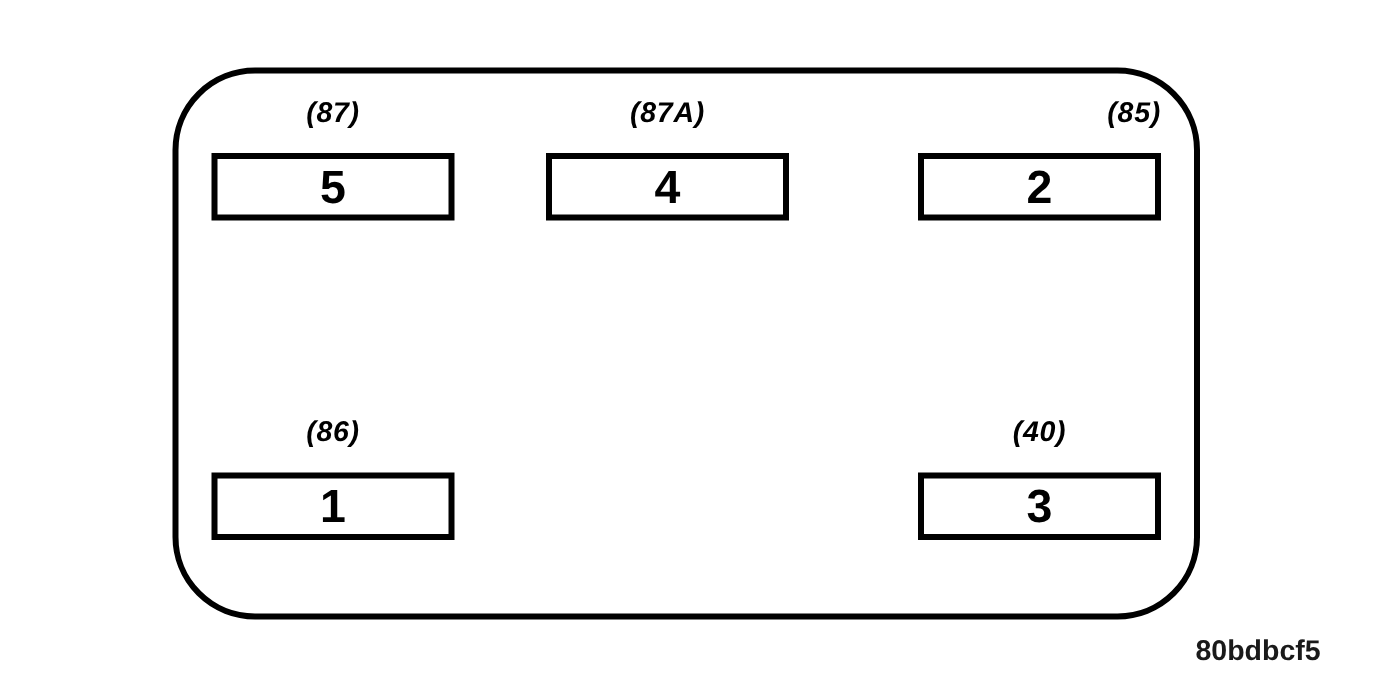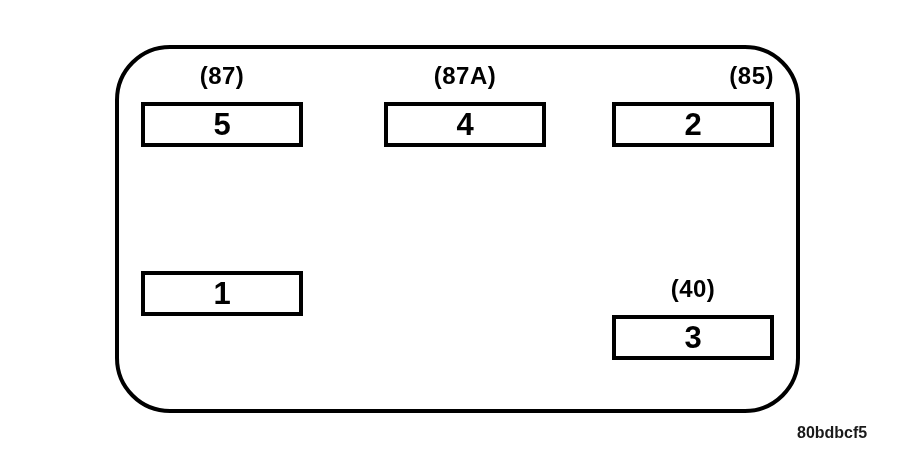--- a/index.html
+++ b/index.html
@@ -27,51 +27,52 @@
     background: #ffffff;
   }
   .pin {
     position: absolute;
     width: 162px;
     text-align: center;
     font-weight: bold;
     color: #000000;
   }
   .pin-label {
-    font-size: 24px;
+    font-size: 19px;
     line-height: 35px;
     margin-bottom: 9px;
     letter-spacing: 0.5px;
     white-space: nowrap;
+    font-style: italic;
   }
   .pin-box {
     box-sizing: border-box;
     width: 100%;
     height: 45px;
     border: 4px solid #000000;
     background: #ffffff;
     display: flex;
     align-items: center;
     justify-content: center;
     font-size: 31px;
     line-height: 1;
   }
   .figure-code {
     position: absolute;
     left: 797px;
     top: 424px;
-    font-size: 16px;
+    font-size: 19px;
     font-weight: bold;
     color: #1a1a1a;
     letter-spacing: 0px;
     white-space: nowrap;
   }
   
   .pin-87  { left: 141px; top: 58px;  }
-  .pin-87a { left: 384px; top: 58px; text-align: center;  }
+  .pin-87a { left: 364px; top: 58px; text-align: center;  }
   .pin-85  { left: 612px; top: 58px; text-align: right;  }
   .pin-86  { left: 141px; top: 271px; }
   .pin-30  { left: 612px; top: 271px; }
 </style>
 </head>
 <body>
 
 <div class="canvas">
 
   <div class="relay-outline"></div>
@@ -91,20 +92,21 @@
   </div>
 
   <div class="pin pin-85">
     <div class="pin-label">(85)</div>
     <div class="pin-box">
       <span>2</span>
     </div>
   </div>
 
   <div class="pin pin-86">
+    <div class="pin-label">(86)</div>
     <div class="pin-box">
       <span>1</span>
     </div>
   </div>
 
   <div class="pin pin-30">
     <div class="pin-label">(40)</div>
     <div class="pin-box">
       <span>3</span>
     </div>

